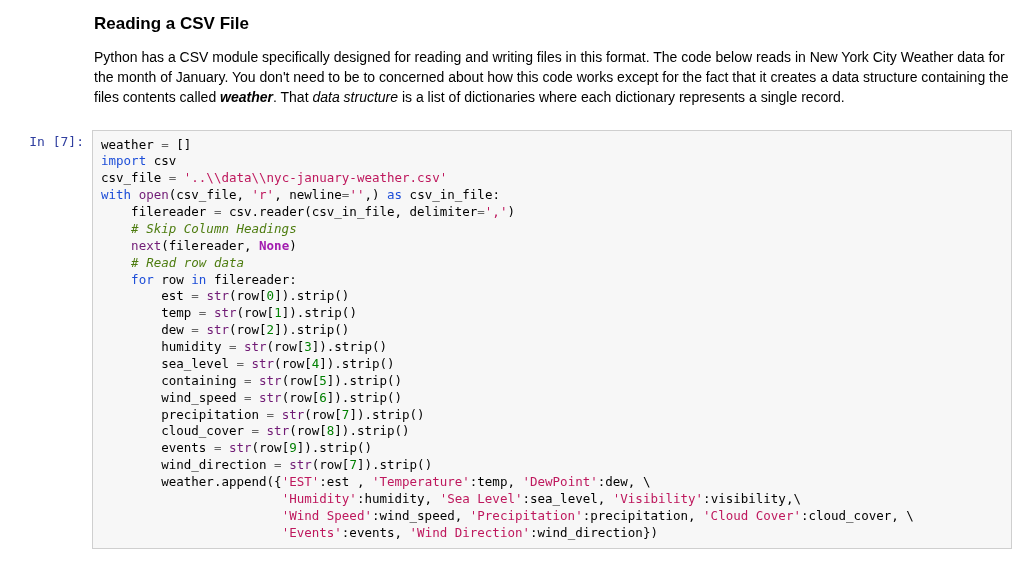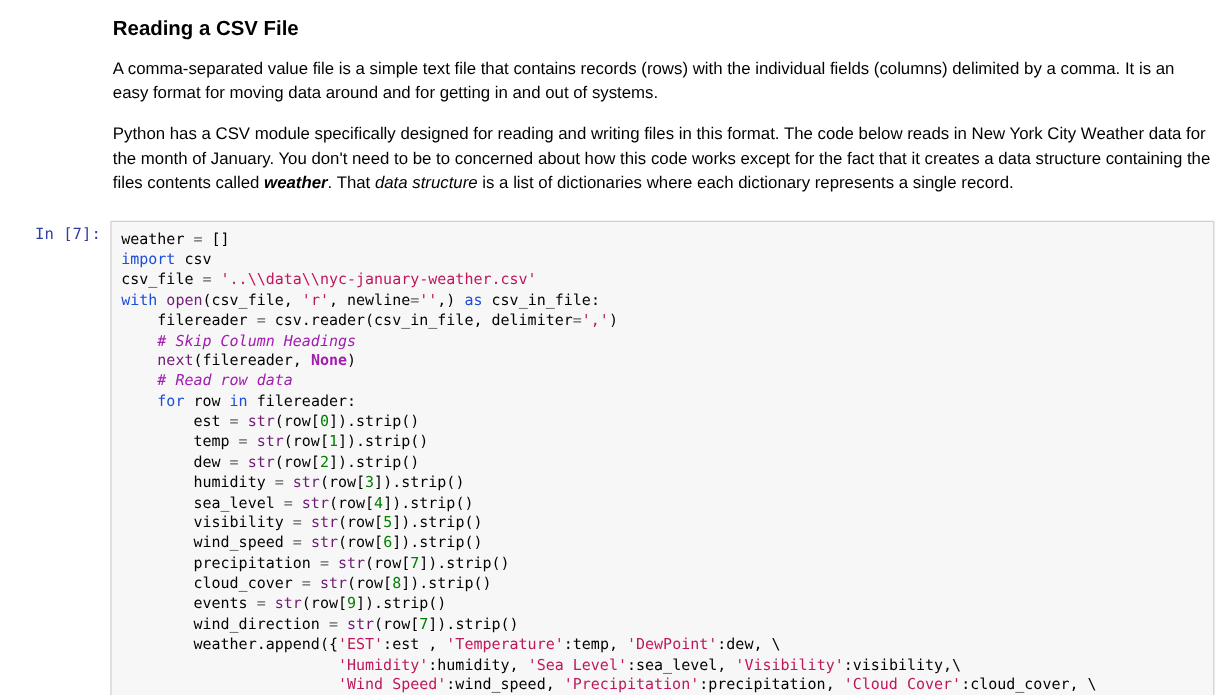--- a/index.html
+++ b/index.html
@@ -52,38 +52,37 @@
     font-family: Menlo, Monaco, "DejaVu Sans Mono", monospace;
     font-size: 12.5px;
     line-height: 1.35;
     white-space: pre;
     overflow-x: auto;
   }
   .code-area span { white-space: pre; }
   .k  { color: #1d4ed8; font-weight: 400; }   
   .nb { color: #701a75; }                      
   .s  { color: #be185d; }                      
-  .c  { color: #a21caf; font-style: italic; }  
+  .c  { color: #4d7c0f; font-style: italic; }  
   .n  { color: #000; }                         
   .op { color: #666; }                         
   .num{ color: #008000; }                      
   .kc { color: #a21caf; font-weight: 700; }    
   em.i { }
   strong.b { font-weight: 700; font-style: italic; }
 </style>
 </head>
 <body>
 
 <div class="notebook">
 
   <div class="cell text-cell">
     <div class="prompt"></div>
     <div class="input-body">
       <h3>Reading a CSV File</h3>
-      <p>A comma-separated value file is a simple text file that contains records (rows) with the individual fields (columns) delimited by a comma. It is an easy format for moving data around and for getting in and out of systems.</p>
       <p>
         <span>Python has a CSV module specifically designed for reading and writing files in this format. The code below reads in New York City Weather data for the month of January. You don't need to be to concerned about how this code works except for the fact that it creates a data structure containing the files contents called </span><strong class="b">weather</strong><span>. That </span><em class="i">data structure</em><span> is a list of dictionaries where each dictionary represents a single record.</span>
       </p>
     </div>
   </div>
 
   <div class="cell">
     <div class="prompt">In [7]:</div>
     <div class="input-body">
       <div class="code-area" id="code-area"><span class="n">weather </span><span class="op">=</span><span class="n"> []</span>
@@ -93,21 +92,21 @@
 <span class="n">    filereader </span><span class="op">=</span><span class="n"> csv.reader(csv_in_file, delimiter</span><span class="op">=</span><span class="s">','</span><span class="n">)</span>
 <span class="n">    </span><span class="c"># Skip Column Headings</span>
 <span class="n">    </span><span class="nb">next</span><span class="n">(filereader, </span><span class="kc">None</span><span class="n">)</span>
 <span class="n">    </span><span class="c"># Read row data</span>
 <span class="n">    </span><span class="k">for</span><span class="n"> row </span><span class="k">in</span><span class="n"> filereader:</span>
 <span class="n">        est </span><span class="op">=</span><span class="n"> </span><span class="nb">str</span><span class="n">(row[</span><span class="num">0</span><span class="n">]).strip()</span>
 <span class="n">        temp </span><span class="op">=</span><span class="n"> </span><span class="nb">str</span><span class="n">(row[</span><span class="num">1</span><span class="n">]).strip()</span>
 <span class="n">        dew </span><span class="op">=</span><span class="n"> </span><span class="nb">str</span><span class="n">(row[</span><span class="num">2</span><span class="n">]).strip()</span>
 <span class="n">        humidity </span><span class="op">=</span><span class="n"> </span><span class="nb">str</span><span class="n">(row[</span><span class="num">3</span><span class="n">]).strip()</span>
 <span class="n">        sea_level </span><span class="op">=</span><span class="n"> </span><span class="nb">str</span><span class="n">(row[</span><span class="num">4</span><span class="n">]).strip()</span>
-<span class="n">        visibility </span><span class="op">=</span><span class="n"> </span><span class="nb">str</span><span class="n">(row[</span><span class="num">5</span><span class="n">]).strip()</span>
+<span class="n">        containing </span><span class="op">=</span><span class="n"> </span><span class="nb">str</span><span class="n">(row[</span><span class="num">5</span><span class="n">]).strip()</span>
 <span class="n">        wind_speed </span><span class="op">=</span><span class="n"> </span><span class="nb">str</span><span class="n">(row[</span><span class="num">6</span><span class="n">]).strip()</span>
 <span class="n">        precipitation </span><span class="op">=</span><span class="n"> </span><span class="nb">str</span><span class="n">(row[</span><span class="num">7</span><span class="n">]).strip()</span>
 <span class="n">        cloud_cover </span><span class="op">=</span><span class="n"> </span><span class="nb">str</span><span class="n">(row[</span><span class="num">8</span><span class="n">]).strip()</span>
 <span class="n">        events </span><span class="op">=</span><span class="n"> </span><span class="nb">str</span><span class="n">(row[</span><span class="num">9</span><span class="n">]).strip()</span>
 <span class="n">        wind_direction </span><span class="op">=</span><span class="n"> </span><span class="nb">str</span><span class="n">(row[</span><span class="num">7</span><span class="n">]).strip()</span>
 <span class="n">        weather.append({</span><span class="s">'EST'</span><span class="n">:est , </span><span class="s">'Temperature'</span><span class="n">:temp, </span><span class="s">'DewPoint'</span><span class="n">:dew, \</span>
 <span class="n">                        </span><span class="s">'Humidity'</span><span class="n">:humidity, </span><span class="s">'Sea Level'</span><span class="n">:sea_level, </span><span class="s">'Visibility'</span><span class="n">:visibility,\</span>
 <span class="n">                        </span><span class="s">'Wind Speed'</span><span class="n">:wind_speed, </span><span class="s">'Precipitation'</span><span class="n">:precipitation, </span><span class="s">'Cloud Cover'</span><span class="n">:cloud_cover, \</span>
 <span class="n">                        </span><span class="s">'Events'</span><span class="n">:events, </span><span class="s">'Wind Direction'</span><span class="n">:wind_direction})</span></div>
     </div>

